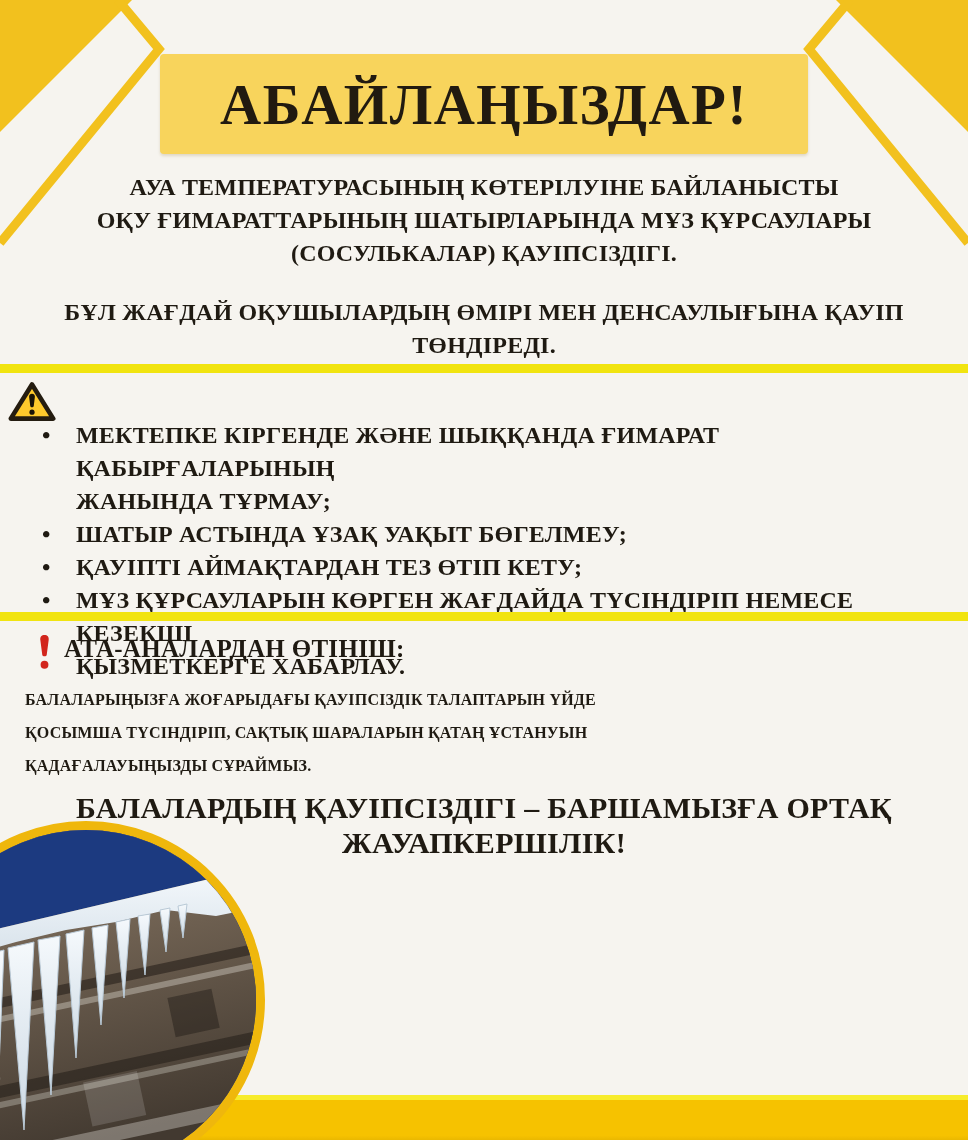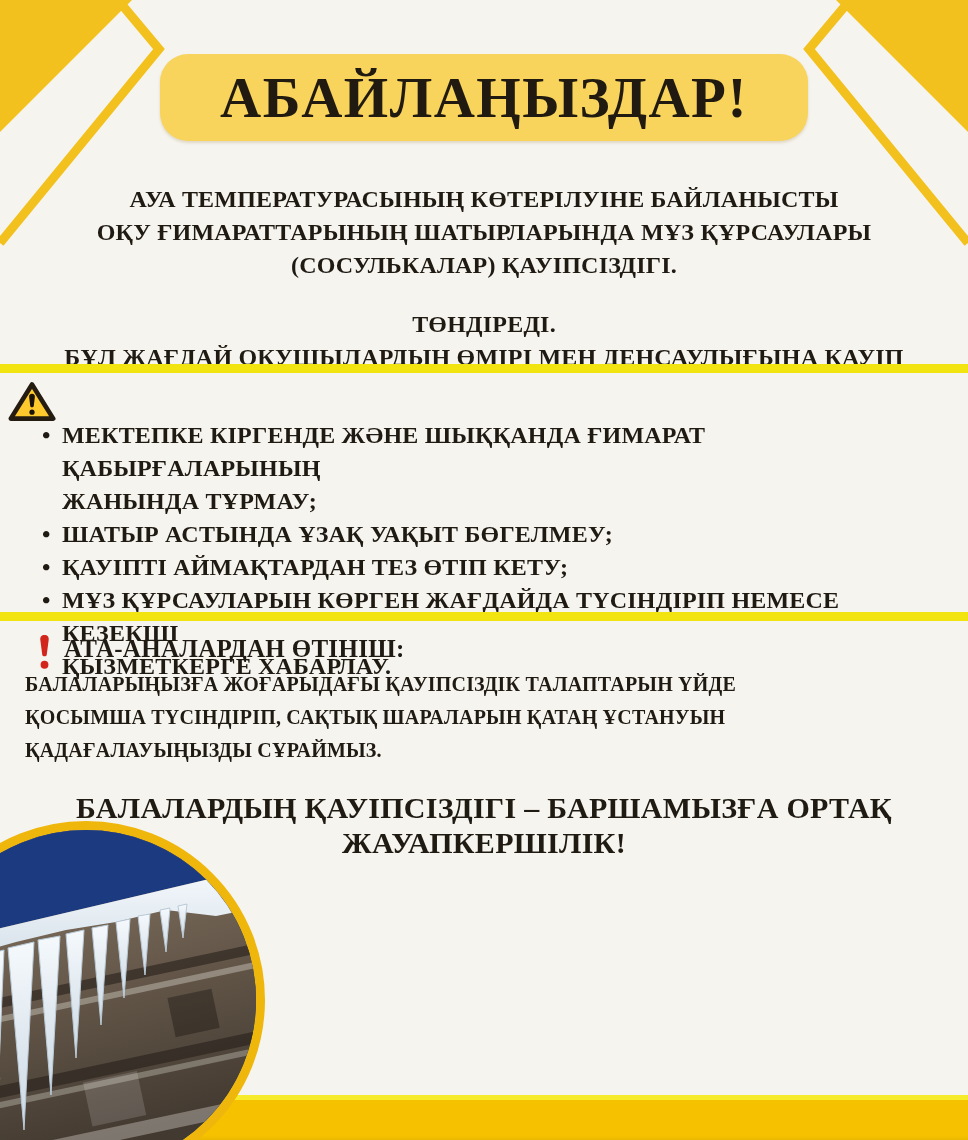--- a/index.html
+++ b/index.html
@@ -6,50 +6,50 @@
   .page{
     position:relative;
     width:968px;height:1140px;
     background:#f6f4ef;
     overflow:hidden;
     font-family:"Liberation Serif","DejaVu Serif",serif;
     color:#1f1a12;
   }
   .corners{position:absolute;inset:0;z-index:1;pointer-events:none;}
   .title-banner{
-    position:absolute;left:160px;top:54px;width:648px;height:87px;
-    background:#f8d45c;border-radius:28px;z-index:2;
+    position:absolute;left:160px;top:54px;width:648px;height:100px;
+    background:#f8d45c;border-radius:4px;z-index:2;
     display:flex;align-items:center;justify-content:center;
     box-shadow:0 2px 3px rgba(120,90,10,.18);
   }
   .title-banner .t{
     font-size:57px;font-weight:bold;letter-spacing:1.5px;color:#211a10;
     white-space:nowrap;
   }
   .txt{position:absolute;z-index:2;font-weight:bold;}
   .center{left:0;width:968px;text-align:center;}
-  .intro{font-size:24px;line-height:33px;letter-spacing:.2px;margin-top:12px;}
+  .intro{font-size:24px;line-height:33px;letter-spacing:.2px;}
   .intro-1{top:171px;}
   .intro-2{top:296px;}
   .divider{position:absolute;left:0;width:968px;height:9px;background:#f1e410;z-index:2;}
   .divider-1{top:364px;}
   .divider-2{top:612px;}
   .rules-head{top:388px;left:64px;font-size:25px;letter-spacing:.3px;}
   .warn-icon{position:absolute;left:8px;top:380px;z-index:2;}
   .rules-list{
     position:absolute;top:419px;left:40px;width:900px;z-index:2;
     margin:0;padding:0;list-style:none;
     font-size:24px;line-height:33px;font-weight:bold;letter-spacing:.2px;
   }
   .rules-list li{position:relative;padding-left:22px;margin:0;}
   .rules-list li::before{content:"•";position:absolute;left:2px;top:0;}
-  .rules-list .line{display:block;}
+  .rules-list .line{display:block;margin-left:14px;}
   .excl-icon{position:absolute;left:36px;top:634px;z-index:2;}
   .parents-head{top:635px;left:64px;font-size:25px;letter-spacing:.3px;text-align:right;}
-  .parents-body{top:668px;left:25px;width:900px;font-size:20px;line-height:33px;letter-spacing:.2px;}
+  .parents-body{top:683px;left:25px;width:900px;font-size:16px;line-height:33px;letter-spacing:.2px;}
   .footer-msg{top:790px;font-size:30px;line-height:35px;letter-spacing:.3px;}
   .bottom-bar{
     position:absolute;left:0;top:1095px;width:968px;height:45px;z-index:3;
     background:linear-gradient(#f7ec2c 0 5px,#f6c200 5px 90%,#eab800 100%);
   }
   .photo-circle{
     position:absolute;left:-93px;top:821px;width:340px;height:340px;
     border:9px solid #efb70c;border-radius:50%;overflow:hidden;z-index:4;
     background:#1e3a7e;
   }
@@ -71,22 +71,22 @@
     <div class="t">АБАЙЛАҢЫЗДАР!</div>
   </div>
 
   <div class="txt center intro intro-1">
     <div>АУА ТЕМПЕРАТУРАСЫНЫҢ КӨТЕРІЛУІНЕ БАЙЛАНЫСТЫ</div>
     <div>ОҚУ ҒИМАРАТТАРЫНЫҢ ШАТЫРЛАРЫНДА МҰЗ ҚҰРСАУЛАРЫ</div>
     <div>(СОСУЛЬКАЛАР) ҚАУІПСІЗДІГІ.</div>
   </div>
 
   <div class="txt center intro intro-2">
+    <div>БҰЛ ЖАҒДАЙ ОҚУШЫЛАРДЫҢ ӨМІРІ МЕН ДЕНСАУЛЫҒЫНА ҚАУІП</div>
     <div>ТӨНДІРЕДІ.</div>
-    <div>БҰЛ ЖАҒДАЙ ОҚУШЫЛАРДЫҢ ӨМІРІ МЕН ДЕНСАУЛЫҒЫНА ҚАУІП</div>
   </div>
 
   <div class="divider divider-1"></div>
 
   <svg class="warn-icon" width="48" height="44" viewBox="0 0 52 46">
     <polygon points="26,4 49,41 3,41" fill="#fec92c" stroke="#241c10" stroke-width="5" stroke-linejoin="round"></polygon>
     <path d="M26,14 c2.2,0 3.4,1.5 3.1,3.5 l-1.2,9.8 c-0.2,1.8 -3.6,1.8 -3.8,0 l-1.2,-9.8 C22.6,15.5 23.8,14 26,14 Z" fill="#191307"></path>
     <circle cx="26" cy="34" r="2.8" fill="#191307"></circle>
   </svg>
 

